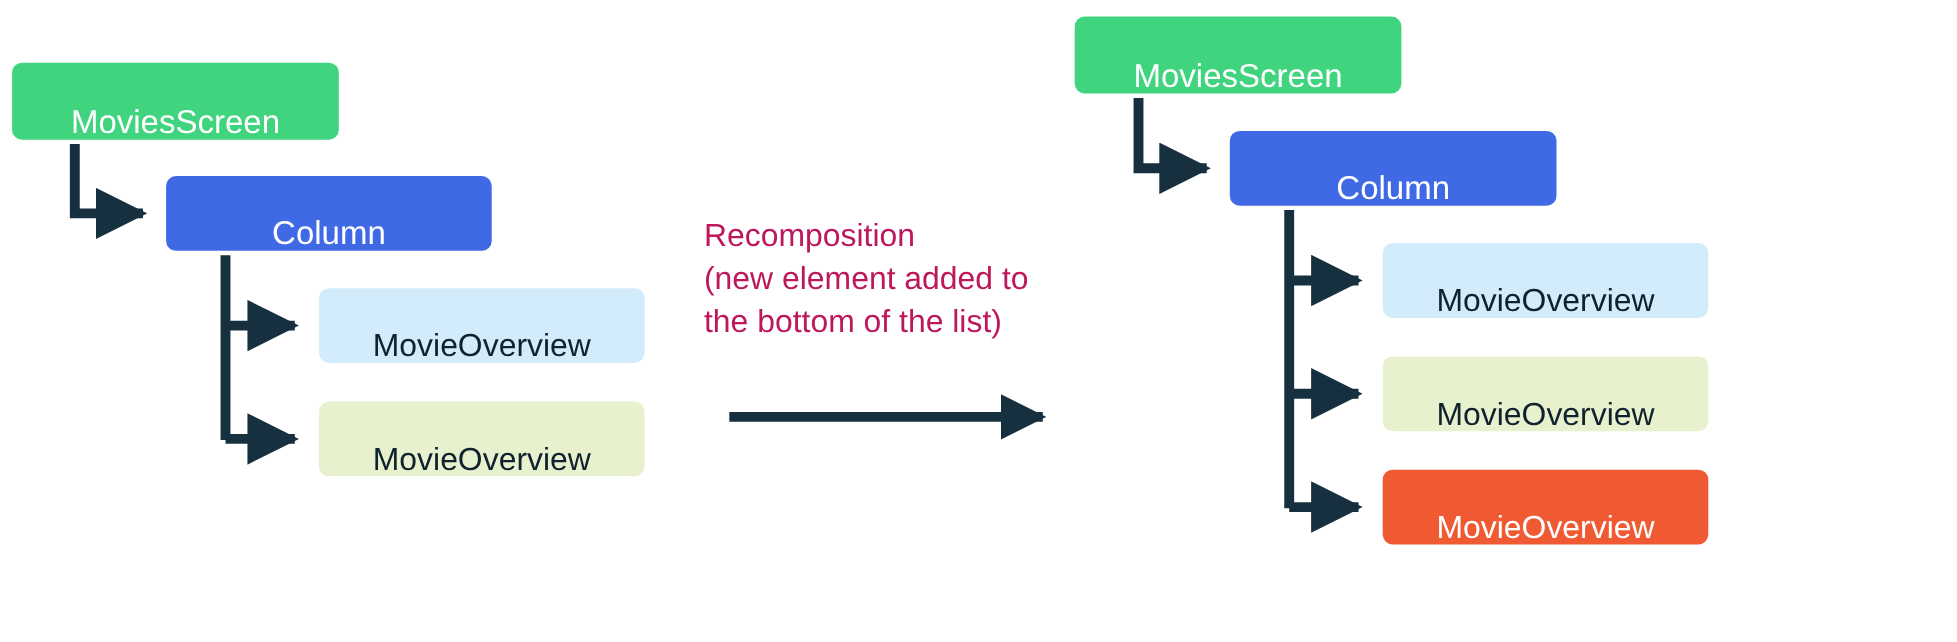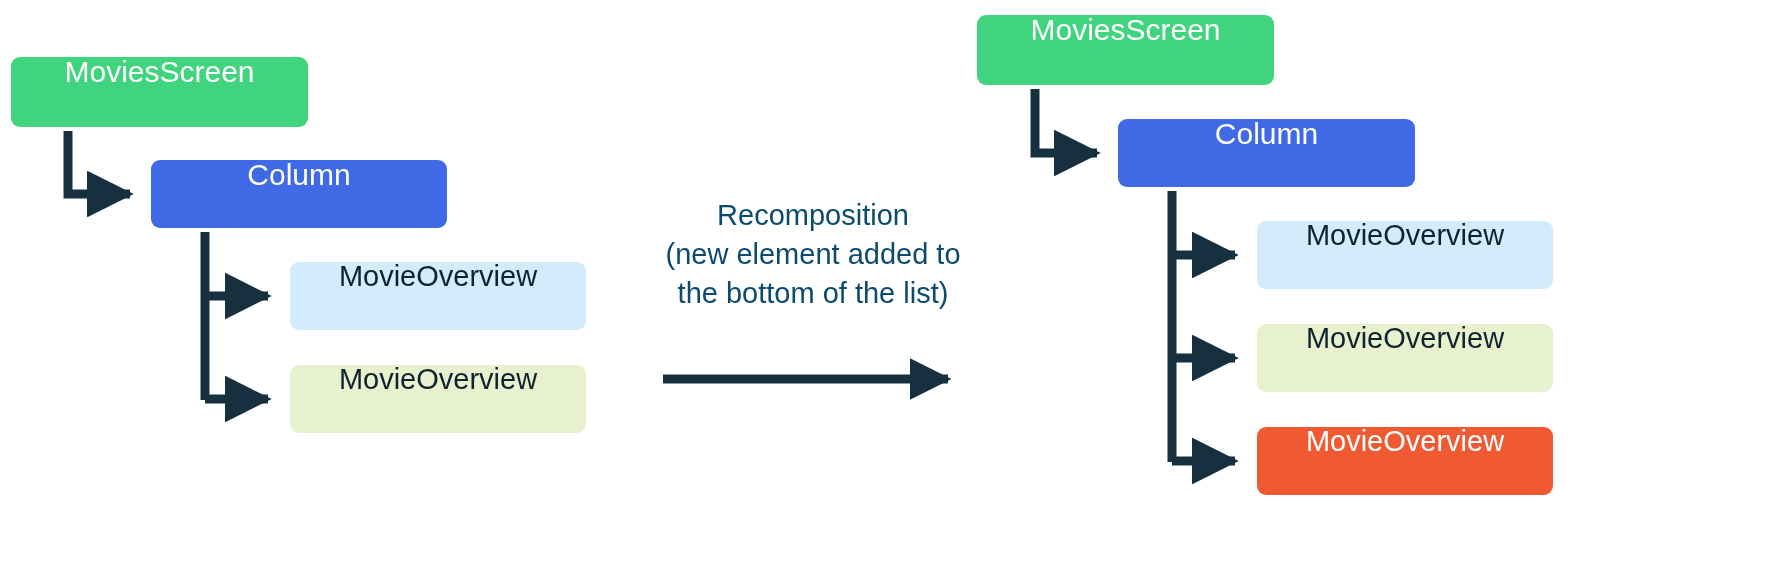--- a/index.html
+++ b/index.html
@@ -18,21 +18,21 @@
     position: absolute;
     inset: 0;
     width: 1779px;
     height: 584px;
   }
   .node {
     position: absolute;
     box-sizing: border-box;
     border-radius: 9px;
     display: flex;
-    align-items: flex-start;
+    align-items: flex-end;
     justify-content: center;
     text-align: center;
     line-height: 1;
     white-space: nowrap;
     user-select: none;
   }
   .node-label {
     display: block;
   }
 
@@ -93,22 +93,22 @@
     color: #ffffff;
     font-size: 29px;
   }
 
   
   #transition-caption {
     position: absolute;
     left: 640px;
     top: 196px;
     width: 346px;
-    text-align: center;
-    color: #0c4a6e;
+    text-align: left;
+    color: #be185d;
     font-size: 29px;
     line-height: 39px;
     white-space: pre-line;
     user-select: none;
   }
 </style>
 </head>
 <body>
 
 <svg id="canvas" viewBox="0 0 1779 584" xmlns="http://www.w3.org/2000/svg">

